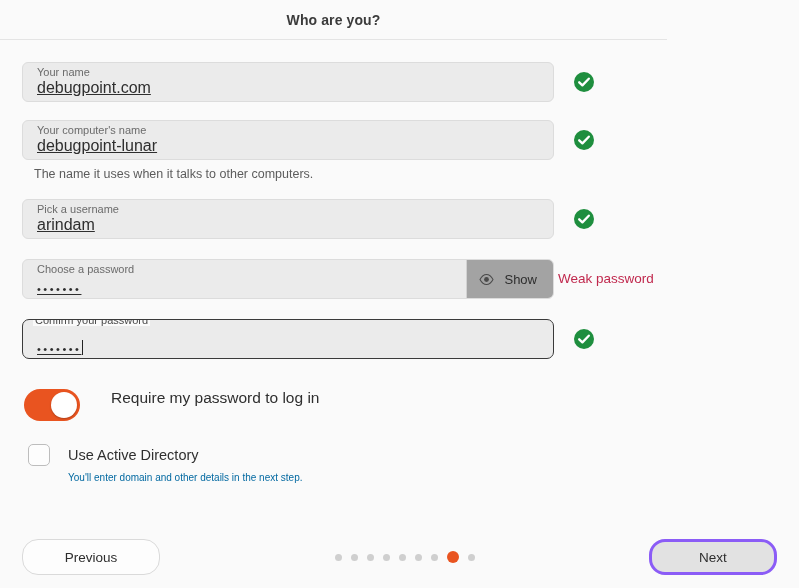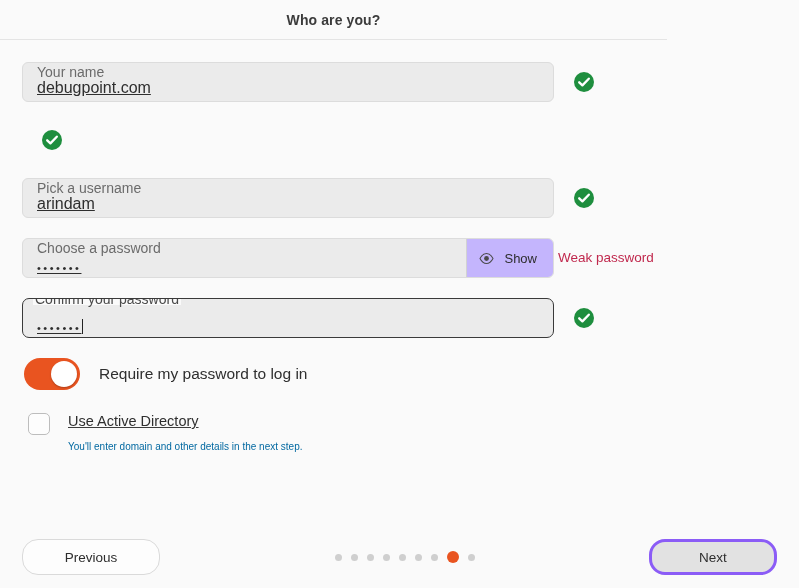--- a/index.html
+++ b/index.html
@@ -68,21 +68,21 @@
   }
   .entry.focused {
     background: #ebebeb;
     border: 1px solid #3a3a3a;
     border-radius: 7px;
   }
   .entry-label {
     position: absolute;
     left: 12px;
     top: 3px;
-    font-size: 14px;
+    font-size: 11px;
     color: #6b6b6b;
     line-height: 12px;
     background: transparent;
     padding: 0 2px;
     z-index: 3;
     white-space: nowrap;
   }
   .entry.focused .entry-label {
     background: #fafafa;
     top: -6px;
@@ -115,21 +115,21 @@
     margin-left: 1px;
   }
 
   
   .show-btn {
     position: absolute;
     right: 0;
     top: 0;
     height: 38px;
     padding: 0 16px 0 12px;
-    background: #c4b5fd;
+    background: #a3a3a3;
     border: none;
     border-left: 1px solid #d2d2d2;
     display: flex;
     align-items: center;
     gap: 10px;
     font-family: "Liberation Sans", sans-serif;
     font-size: 13px;
     color: #2d2d2d;
     cursor: pointer;
     z-index: 4;
@@ -159,23 +159,23 @@
     color: #5c5c5c;
     margin: 7px 0 0 12px;
   }
 
   .gap-sm { height: 18px; }
   .gap-md { height: 20px; }
 
   
   .toggle-row {
     display: flex;
-    align-items: center;
-    margin-top: 20px;
+    margin-top: 30px;
     margin-left: 2px;
+    gap: 12px;
   }
   .toggle {
     width: 56px;
     height: 32px;
     border-radius: 16px;
     background: #e95420;
     position: relative;
     cursor: pointer;
     flex: none;
   }
@@ -191,23 +191,23 @@
   }
   .toggle-label {
     font-size: 15.5px;
     color: #2f2f2f;
     margin-left: 19px;
   }
 
   
   .check-row {
     display: flex;
+    align-items: center;
     margin-top: 23px;
     margin-left: 6px;
-    text-decoration: underline;
   }
   .checkbox {
     width: 22px;
     height: 22px;
     border: 1px solid #bdbdbd;
     border-radius: 5px;
     background: #fdfdfd;
     flex: none;
     cursor: pointer;
   }
@@ -296,28 +296,35 @@
         <svg class="check-icon" width="22" height="22" viewBox="0 0 22 22">
           <circle cx="11" cy="11" r="10" fill="#1e8e3e"></circle>
           <path d="M6.2 11.3 L9.4 14.4 L15.8 7.7" stroke="#ffffff" stroke-width="2.3" fill="none" stroke-linecap="round" stroke-linejoin="round"></path>
         </svg>
       </div>
     </div>
 
     <div class="gap-sm"></div>
 
     <div class="field-row">
+      <div class="field-wrap">
+        <div class="entry">
+          <div class="entry-label">Your computer's name</div>
+          <div class="entry-value">debugpoint-lunar</div>
+        </div>
+      </div>
       <div class="status-slot">
         <svg class="check-icon" width="22" height="22" viewBox="0 0 22 22">
           <circle cx="11" cy="11" r="10" fill="#1e8e3e"></circle>
           <path d="M6.2 11.3 L9.4 14.4 L15.8 7.7" stroke="#ffffff" stroke-width="2.3" fill="none" stroke-linecap="round" stroke-linejoin="round"></path>
         </svg>
       </div>
     </div>
 
+    <div class="helper-text">The name it uses when it talks to other computers.</div>
 
     <div class="gap-sm"></div>
 
     <div class="field-row">
       <div class="field-wrap">
         <div class="entry">
           <div class="entry-label">Pick a username</div>
           <div class="entry-value">arindam</div>
         </div>
       </div>

